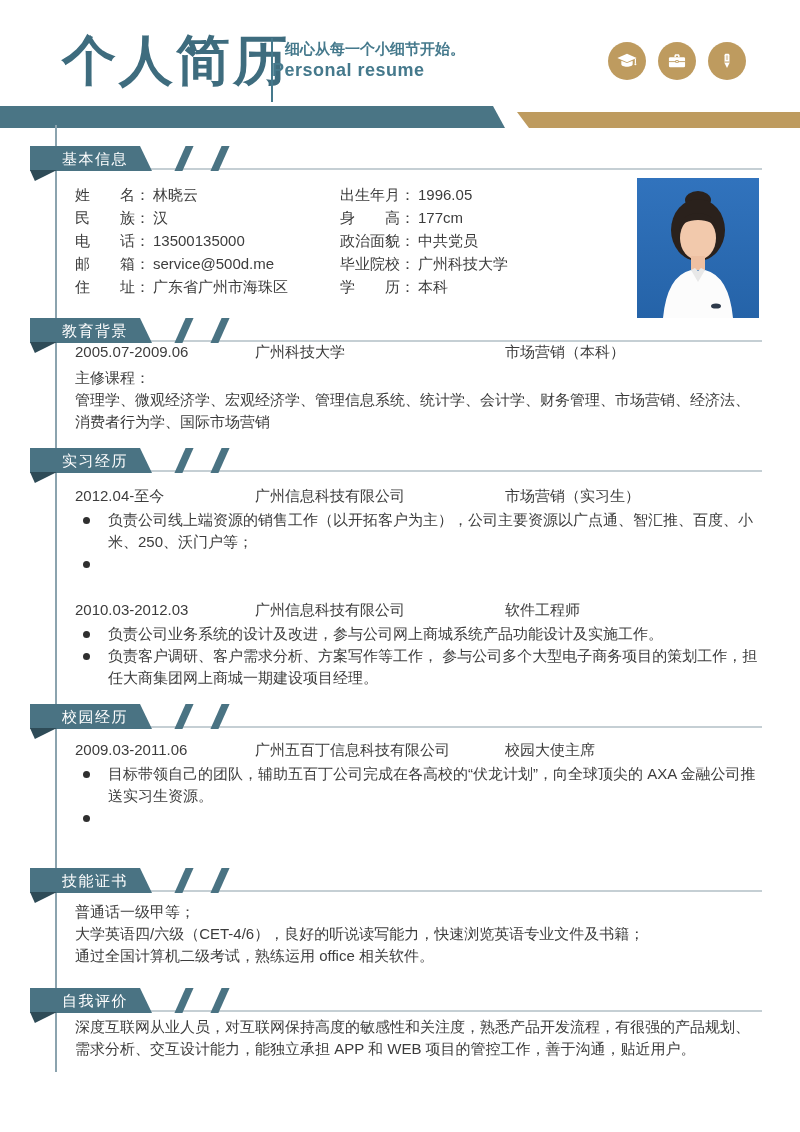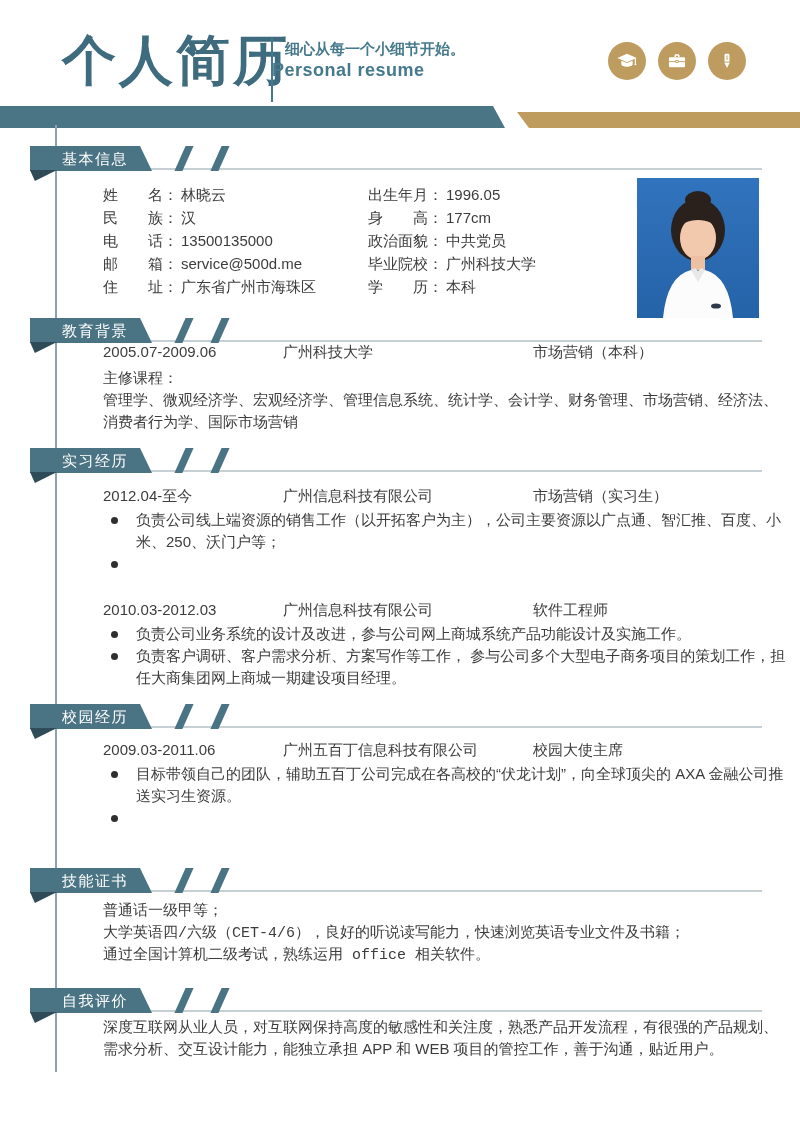--- a/index.html
+++ b/index.html
@@ -36,36 +36,36 @@
   .banner .rule{position:absolute; left:0; right:0; bottom:1px; height:2px; background:#c5cfd4; z-index:0;}
   .bbody{
     position:relative; z-index:1; background:#4a7383; color:#fff;
     font-size:15px; letter-spacing:1.5px; line-height:25px;
     padding:0 24px 0 32px;
     clip-path:polygon(0 0, calc(100% - 12px) 0, 100% 100%, 0 100%);
   }
   .stripe{position:relative; z-index:1; width:8px; background:#4a7383; transform:skewX(-24deg); margin-left:7px; flex:none;}
   .fold{position:absolute; left:0; top:24px; width:27px; height:11px; background:#2e4b57; clip-path:polygon(0 0,100% 0,18% 100%); z-index:2;}
   
-  .abs{position:absolute; left:0; right:0;margin-left:28px;}
+  .abs{position:absolute; left:0; right:0;}
   .info-col{position:absolute; top:0;}
   .info-row{height:23px; line-height:23px; white-space:nowrap;}
   .lbl{display:inline-block; width:60px; text-align:justify; text-align-last:justify; vertical-align:top;}
   .colon{margin-right:3px;}
   .photo{position:absolute; left:637px; top:178px; width:122px; height:140px;}
   .xrow{display:flex; padding-left:75px; line-height:22px; white-space:nowrap;}
   .c1{width:180px; flex:none;}
   .c2{width:250px; flex:none;}
   .c3{flex:1;}
   .bullets{line-height:22px;}
   .bullet{display:flex; padding-left:83px;}
   .bullet .dot{width:7px; height:7px; border-radius:50%; background:#2f2f2f; margin-top:8px; flex:none;}
   .bullet p{margin:0 0 0 18px; width:652px; line-height:22px;}
   .para{padding-left:75px; width:684px; line-height:22px;}
-  .line-list div{line-height:22px;font-family:Liberation Mono, monospace;}
+  .line-list div{line-height:22px;}
 </style>
 </head>
 <body>
 
 <div class="page">
 
   <div class="title">个人简历</div>
   <div class="hdr-divider"></div>
   <div class="tagline">细心从每一个小细节开始。</div>
   <div class="subtitle">Personal resume</div>

